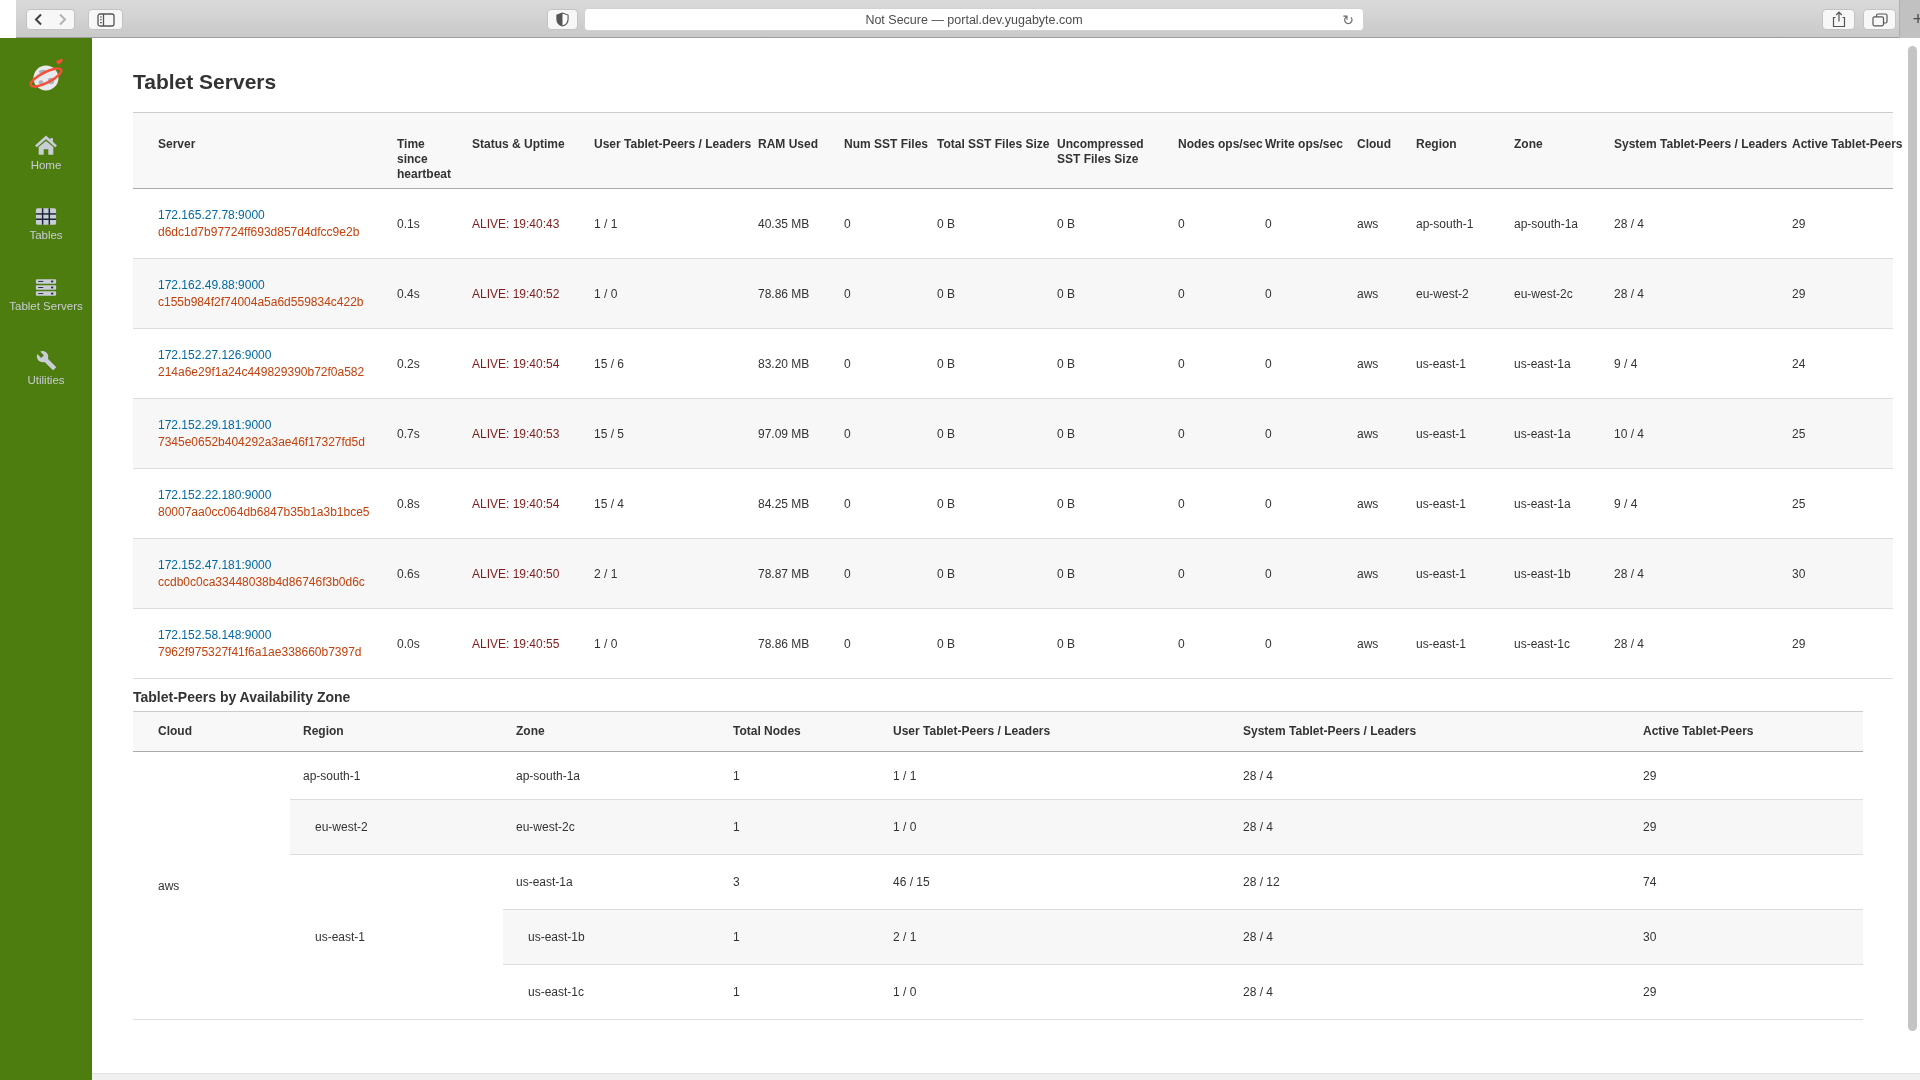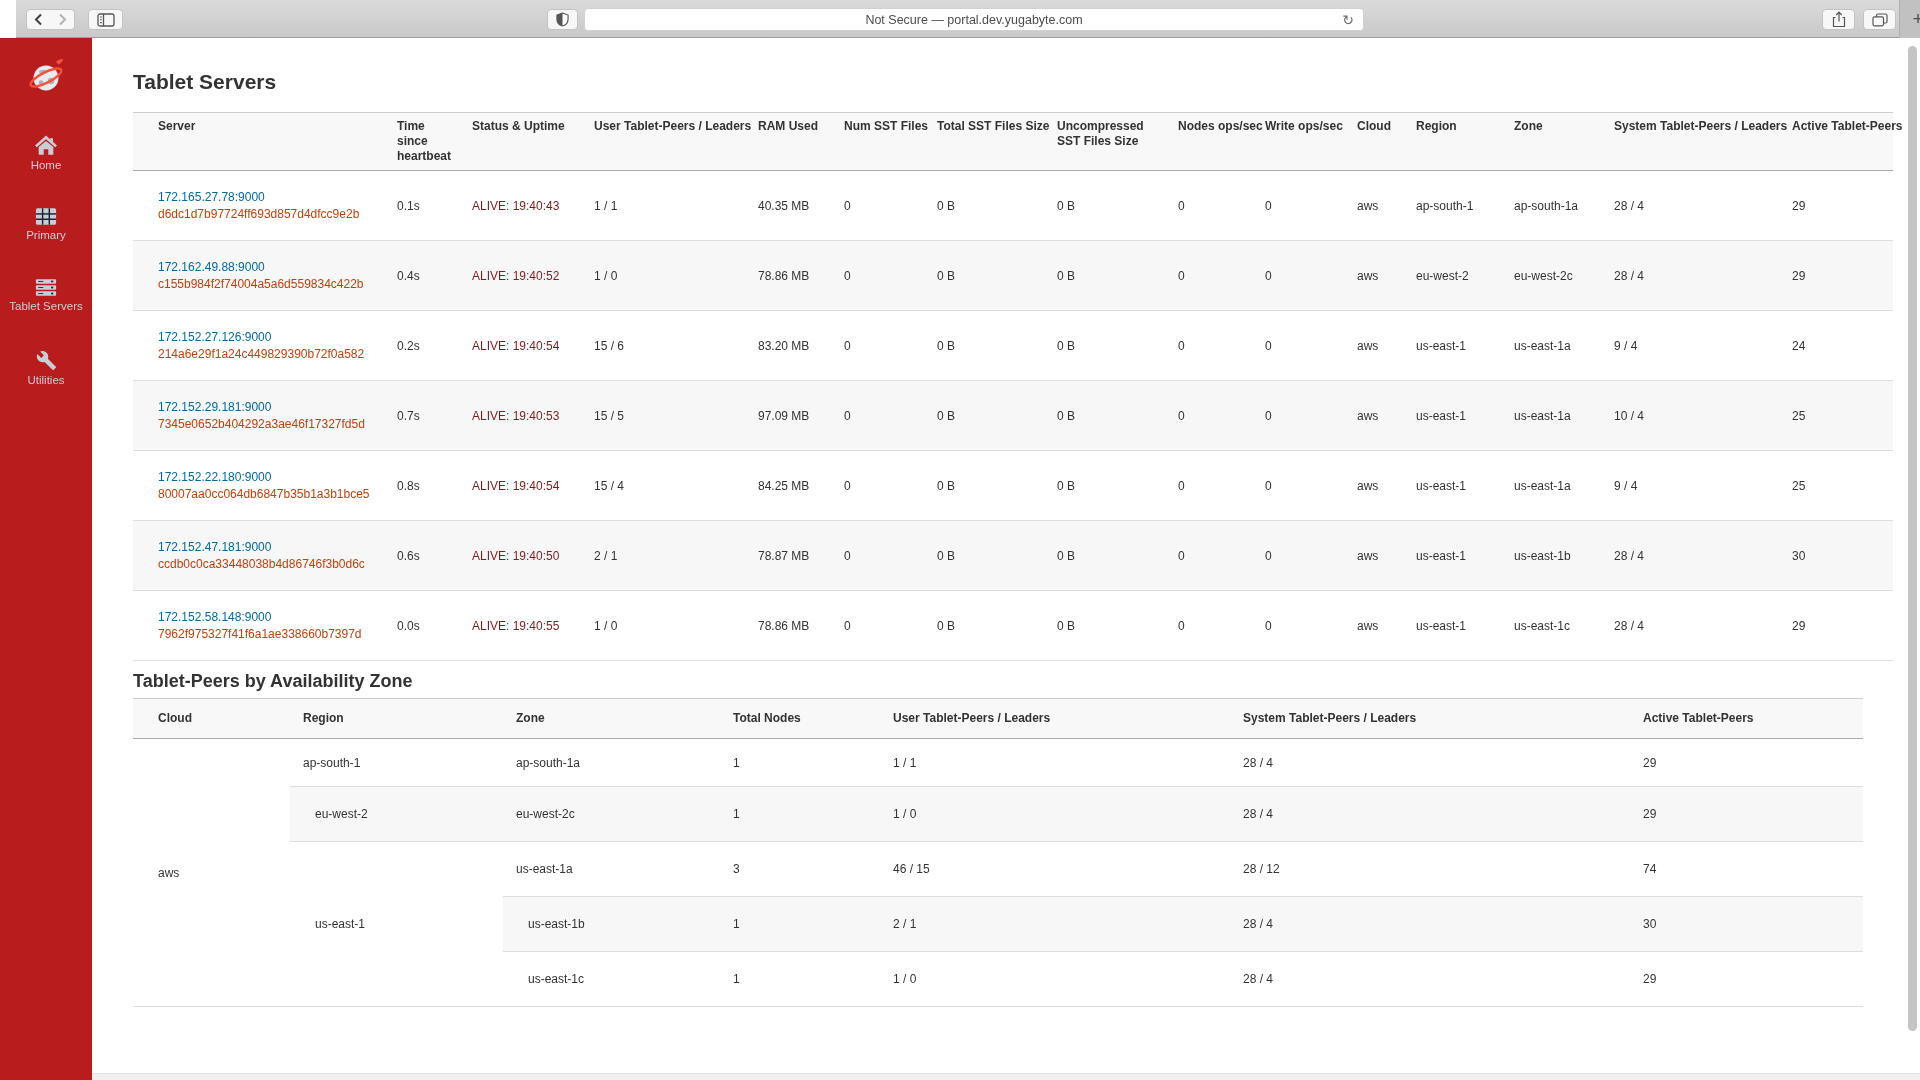--- a/index.html
+++ b/index.html
@@ -19,38 +19,38 @@
   .btn-tabs   { left:1847px; width:33px; }
   .newtab-strip { position:absolute; right:0; top:0; width:37px; height:38px; background:#c1c1c1;
     border-left:1px solid #afafaf; display:flex; align-items:center; justify-content:center;
     font-size:19px; color:#4e4e4e; }
   .urlbar { position:absolute; left:568px; top:8px; width:780px; height:23px; background:#fff;
     border:1px solid #d2d2d2; border-radius:4px; display:flex; align-items:center; justify-content:center;
     font-size:12.5px; color:#4d4d4d; }
   .refresh { position:absolute; right:9px; top:2px; font-size:14px; color:#6e6e6e; line-height:18px; }
 
   
-  .sidebar { position:absolute; left:0; top:38px; width:92px; height:1042px; background:#b91c1c; z-index:10; }
+  .sidebar { position:absolute; left:0; top:38px; width:92px; height:1042px; background:#4d7c0f; z-index:10; }
   .logo { position:absolute; top:18px; left:0; width:92px; display:flex; justify-content:center; }
   .nav-item { position:absolute; left:0; width:92px; text-align:center; color:#c9cdd5; font-size:11.5px; cursor:default; }
   .nav-item .nicon { display:block; margin:0 auto 3px auto; }
   .nav-home { top:97px; } .nav-tables { top:169px; } .nav-ts { top:240px; } .nav-util { top:312px; }
 
   
   .main { position:absolute; left:92px; top:38px; width:1828px; height:1042px; background:#fff; }
   h1.page-title { margin:32px 0 0 41px; font-size:21px; font-weight:bold; color:#333; }
   h2.uuid-heading { margin:9px 0 0 41px; font-size:17.5px; font-weight:bold; color:#253264; }
-  h3.az-title { margin:10px 0 0 41px; font-size:18px; font-weight:bold; color:#333; }
+  h3.az-title { margin:10px 0 0 41px; font-size:14px; font-weight:bold; color:#333; }
 
   table { border-collapse:collapse; table-layout:fixed; font-size:12px; color:#333; }
   .t1 { margin:18px 0 0 41px; width:1760px; }
   .t2 { margin:6px 0 0 41px; width:1730px; }
   thead th { text-align:left; font-weight:bold; color:#333; vertical-align:top;
     background:#f8f8f8; border-top:1px solid #ccc; border-bottom:1px solid #ababab;
-    padding:6px 8px 6px 10px; line-height:15px; white-space:nowrap; }
+    padding:24px 8px 6px 10px; line-height:15px; white-space:nowrap; }
   thead th.wrap { white-space:normal; }
   .t1 thead th:first-child, .t1 tbody td:first-child { padding-left:25px; }
   .t2 thead th { padding:12px 8px 12px 13px; }
   .t2 thead th:first-child, .t2 tbody td:first-child { padding-left:25px; }
   tbody td { padding:4px 8px 4px 10px; border-bottom:1px solid #ddd; vertical-align:middle; white-space:nowrap; }
   .t1 tbody tr { height:70px; }
   .t1 tbody tr:nth-child(even) { background:#f7f7f7; }
   .t2 tbody td { padding-left:13px; }
   .t2 tbody tr { height:55px; }
   .t2 tbody tr.r-first { height:48px; }
@@ -135,21 +135,21 @@
   </div>
 
   <div class="nav-item nav-tables">
     <svg class="nicon" width="22" height="19" viewBox="0 0 24 20">
       <rect x="1" y="1" width="22" height="18" rx="2" fill="#c9cdd5"></rect>
       <line x1="1" y1="7.2" x2="23" y2="7.2" stroke="#1b2336" stroke-width="1.6"></line>
       <line x1="1" y1="13" x2="23" y2="13" stroke="#1b2336" stroke-width="1.6"></line>
       <line x1="8.3" y1="1" x2="8.3" y2="19" stroke="#1b2336" stroke-width="1.6"></line>
       <line x1="15.6" y1="1" x2="15.6" y2="19" stroke="#1b2336" stroke-width="1.6"></line>
     </svg>
-    <span>Primary</span>
+    <span>Tables</span>
   </div>
 
   <div class="nav-item nav-ts">
     <svg class="nicon" width="22" height="19" viewBox="0 0 24 20">
       <rect x="1" y="1" width="22" height="4.8" rx="1" fill="#c9cdd5"></rect>
       <rect x="1" y="7.6" width="22" height="4.8" rx="1" fill="#c9cdd5"></rect>
       <rect x="1" y="14.2" width="22" height="4.8" rx="1" fill="#c9cdd5"></rect>
       <rect x="17.5" y="2.5" width="2.4" height="1.8" fill="#1b2336"></rect>
       <rect x="17.5" y="9.1" width="2.4" height="1.8" fill="#1b2336"></rect>
       <rect x="17.5" y="15.7" width="2.4" height="1.8" fill="#1b2336"></rect>

